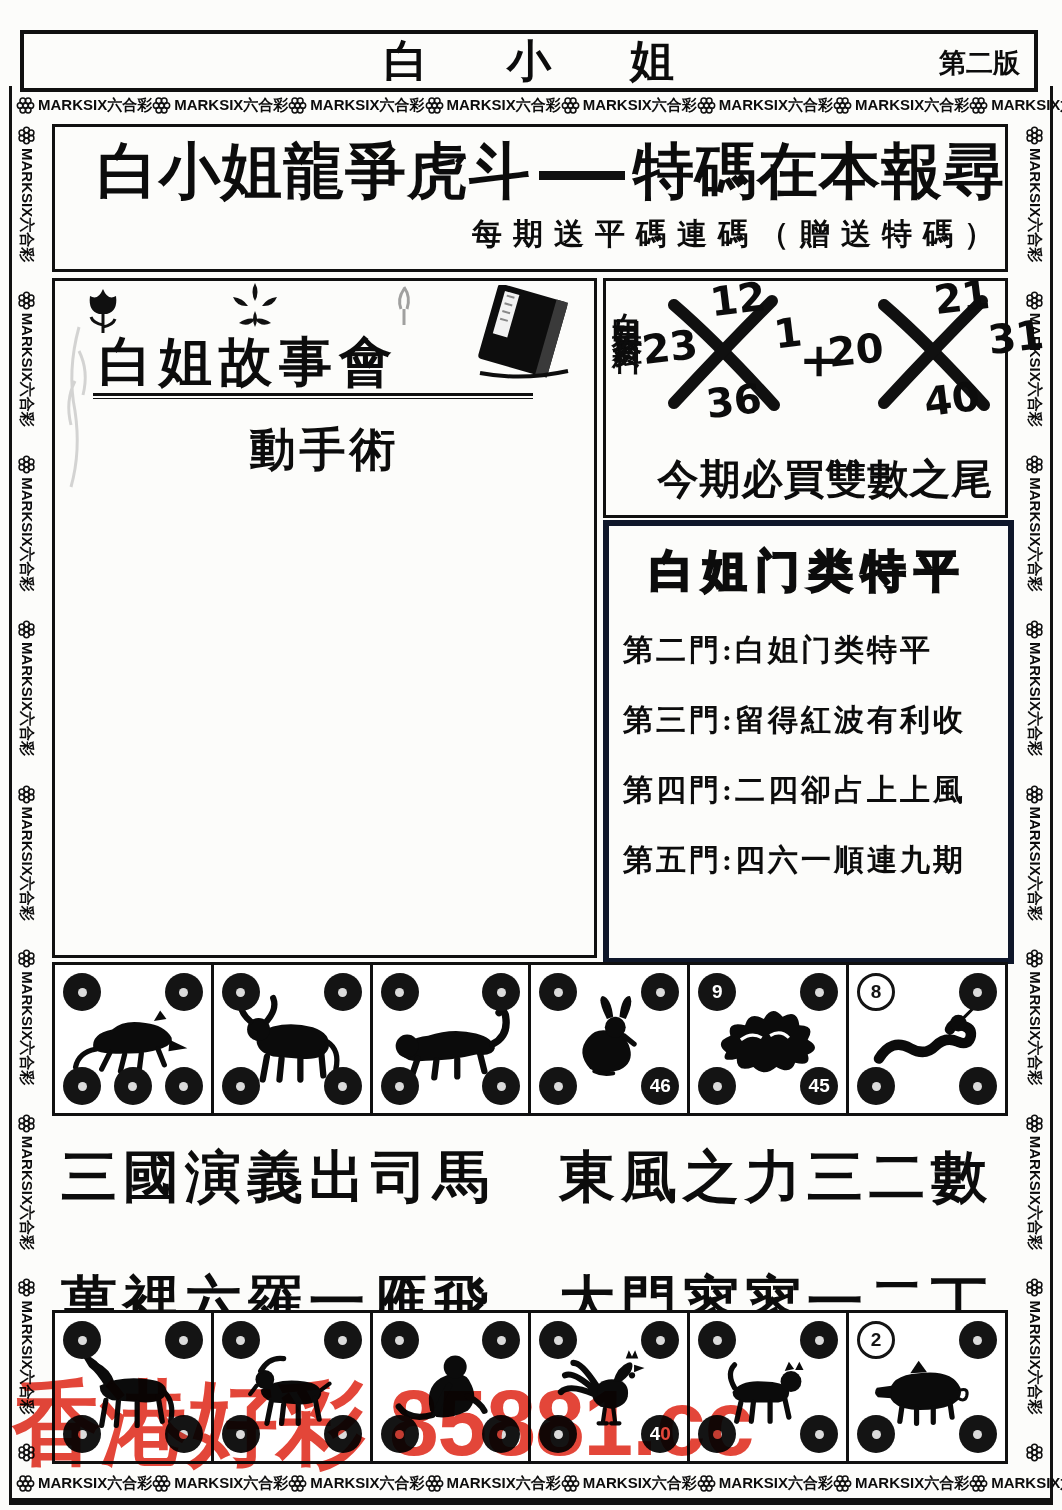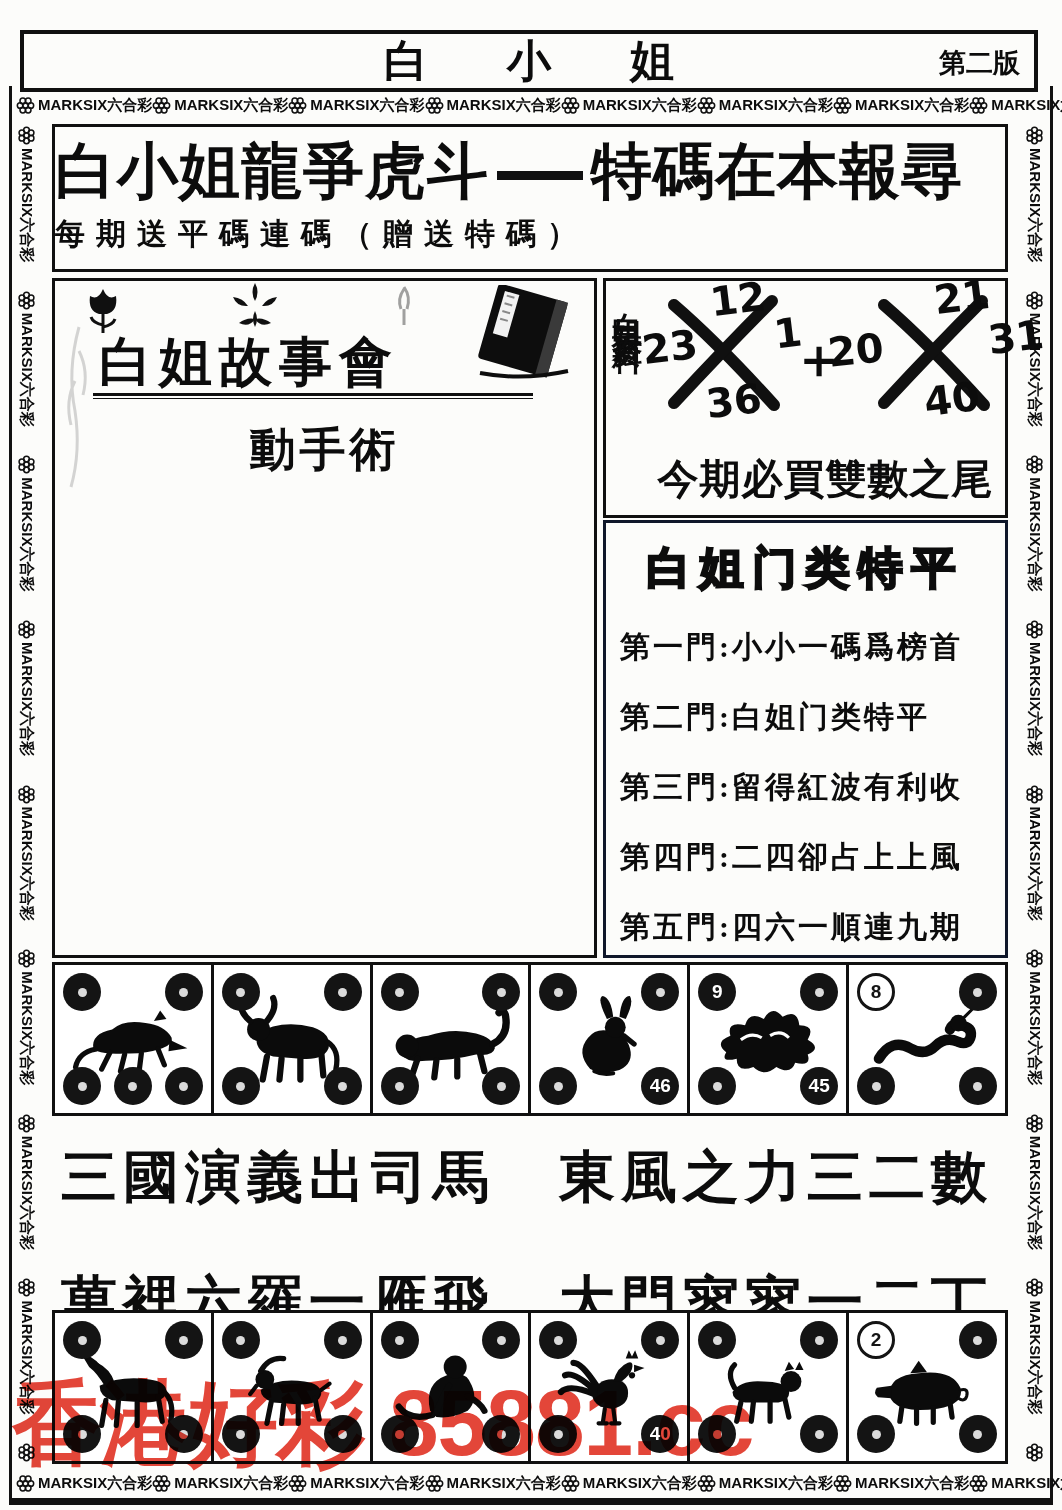--- a/index.html
+++ b/index.html
@@ -17,21 +17,21 @@
           justify-content:space-between;padding:0 2px;box-sizing:border-box;}
   .vstrip{position:absolute;top:122px;width:30px;height:1344px;}
   .vstrip .rot{position:absolute;left:30px;top:0;width:1344px;height:30px;transform:rotate(90deg);
                transform-origin:0 0;display:flex;align-items:center;justify-content:space-between;padding:0 4px;box-sizing:border-box;}
   .bunit{display:inline-flex;align-items:center;gap:3px;white-space:nowrap;}
   .bunit .btext{font-size:15px;font-weight:bold;letter-spacing:0;}
   .flower{display:inline-flex;}
   
   .content{position:absolute;left:52px;top:122px;width:962px;height:1348px;}
   .headline-box{position:absolute;left:0;top:2px;width:950px;height:142px;border:3px solid #101010;
-                display:flex;flex-direction:column;align-items:flex-start;justify-content:center;}
+                display:flex;flex-direction:column;align-items:flex-end;justify-content:center;}
   .headline-line{display:flex;align-items:center;font-size:61px;font-weight:900;letter-spacing:1px;line-height:1;}
   .headline-dash{width:86px;height:9px;background:#101010;margin:8px 8px 0 8px;}
   .headline-sub{margin-top:12px;font-size:30px;font-weight:900;letter-spacing:11px;}
   
   .story-box{position:absolute;left:0;top:156px;width:539px;height:674px;border:3px solid #101010;}
   .story-head{position:relative;height:128px;padding-left:24px;}
   .story-mast{position:absolute;left:44px;top:46px;font-size:53px;font-weight:900;letter-spacing:7px;}
   .story-underline{position:absolute;left:38px;top:112px;width:440px;height:6px;
                    border-top:3px solid #101010;border-bottom:1px solid #101010;box-sizing:border-box;}
   .icon-tulip{position:absolute;left:30px;top:6px;}
@@ -46,21 +46,21 @@
   .tips-side{position:absolute;left:6px;top:8px;writing-mode:vertical-rl;text-orientation:upright;
              font-size:30px;font-weight:900;letter-spacing:6px;line-height:1;}
   .cross-zone{position:absolute;left:46px;top:2px;width:350px;height:160px;}
   .xgroup{position:absolute;width:132px;height:150px;}
   .xnum{position:absolute;font-family:"DejaVu Sans",sans-serif;font-weight:bold;font-size:40px;line-height:1;transform:rotate(-7deg);}
   .plus{position:absolute;font-size:54px;font-weight:900;line-height:1;}
   .lead{position:absolute;font-family:"DejaVu Sans",sans-serif;font-weight:bold;font-size:40px;transform:rotate(-6deg);}
   .tips-advice{position:absolute;left:44px;right:4px;bottom:8px;text-align:center;
                font-size:41px;font-weight:900;letter-spacing:1px;}
   
-  .gates-box{position:absolute;left:551px;top:398px;width:399px;height:432px;border:3px solid #0f172a;}
+  .gates-box{position:absolute;left:551px;top:398px;width:399px;height:432px;border:6px solid #0f172a;}
   .gates-title{text-align:center;margin-top:16px;font-size:44px;font-weight:900;letter-spacing:9px;
                color:#fff;-webkit-text-stroke:2.5px #0c0c0c;text-shadow:0 0 1px #000;}
   .gates-list{margin-top:14px;}
   .gates-item{font-family:"Liberation Serif",serif;font-weight:bold;font-size:30px;letter-spacing:3px;
               line-height:70px;padding-left:14px;white-space:nowrap;}
   
   .zrow{position:absolute;left:0;width:950px;height:148px;border:3px solid #101010;display:flex;}
   .zrow-top{top:840px;}
   .zrow-bottom{top:1188px;}
   .zcard{flex:1;position:relative;border-right:3px solid #101010;background:#fff;}
@@ -728,21 +728,20 @@
           <span class="xnum" style="left:118px;top:34px;">31</span>
           <span class="xnum" style="left:54px;top:96px;">40</span>
         </div>
       </div>
       <div class="tips-advice">今期必買雙數之尾</div>
     </div>
 
     <div class="gates-box">
       <div class="gates-title">白姐门类特平</div>
       <div class="gates-list">
-          <div class="gates-item">第一門:小小一碼爲榜首</div>
           <div class="gates-item">第二門:白姐门类特平</div>
           <div class="gates-item">第三門:留得紅波有利收</div>
           <div class="gates-item">第四門:二四卻占上上風</div>
           <div class="gates-item">第五門:四六一順連九期</div>
         </div>
     </div>
 
     <div class="zrow zrow-top" id="zrow-top">
         <div class="zcard">
           <svg class="zanimal" width="126" height="94" viewBox="0 0 120 90">

